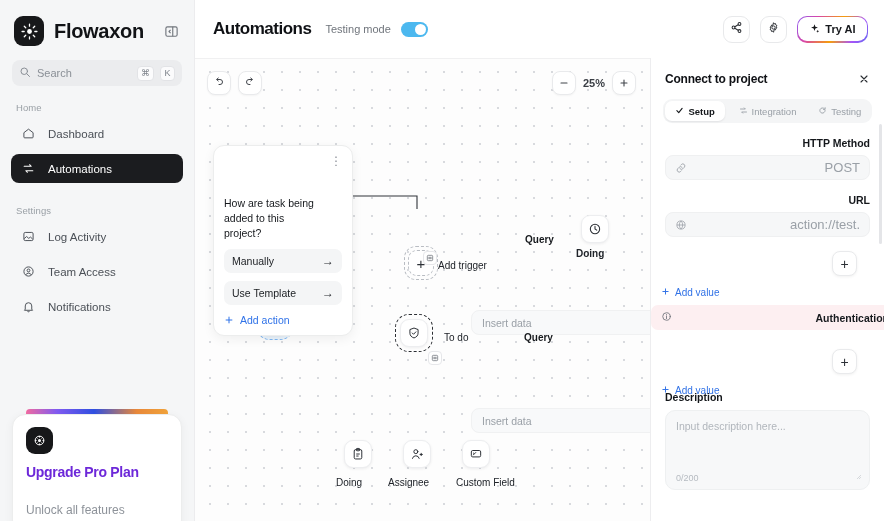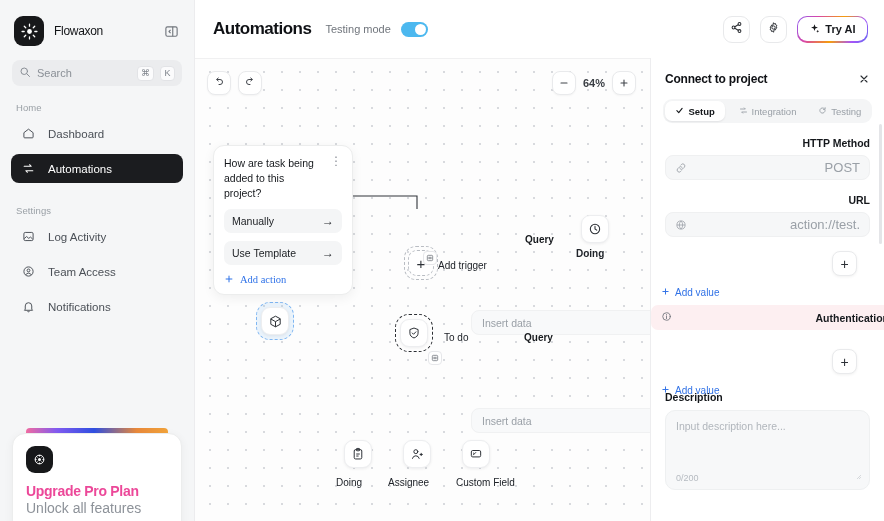--- a/index.html
+++ b/index.html
@@ -17,21 +17,21 @@
   .sidebar {
     width:195px; height:521px; background:#f5f6f7;
     position:relative; flex:0 0 195px;
     border-right:1px solid #ececee;
   }
   .brand-row { display:flex; align-items:center; padding:14px 14px 0 14px; height:48px; }
   .brand-logo {
     width:30px; height:30px; border-radius:9px; background:#17181a;
     display:flex; align-items:center; justify-content:center; flex:0 0 30px;
   }
-  .brand-name { font-size:12px; font-weight:400; letter-spacing:-0.3px; margin-left:10px; flex:1; color:#111316; }
+  .brand-name { font-size:20px; font-weight:700; letter-spacing:-0.3px; margin-left:10px; flex:1; color:#111316; }
   .collapse-btn {
     width:18px; height:18px; display:flex; align-items:center; justify-content:center;
     color:#70757c; cursor:pointer;
   }
   .search-box {
     margin:12px 12px 0 12px; height:26px; background:#ebecee; border-radius:8px;
     display:flex; align-items:center; padding:0 7px; gap:6px; cursor:text;
   }
   .search-box .ph { flex:1; color:#8a8f96; font-size:11px; }
   .kbd {
@@ -57,22 +57,22 @@
     filter:blur(0.6px);
   }
   .upgrade-card {
     background:#ffffff; border:1px solid #eceded; border-radius:13px;
     padding:12px 13px 14px 13px; box-shadow:0 2px 10px rgba(20,22,26,.05);
   }
   .upgrade-badge {
     width:27px; height:27px; border-radius:9px; background:#17181a;
     display:flex; align-items:center; justify-content:center;
   }
-  .upgrade-title { font-size:14px; font-weight:700; margin-top:10px; letter-spacing:-0.3px; color:#ec4899; }
-  .upgrade-sub { font-size:14px; color:#8d9299; margin-top:0; line-height:1.35; }
+  .upgrade-title { font-size:14px; font-weight:700; margin-top:10px; letter-spacing:-0.3px; color:#6d28d9; }
+  .upgrade-sub { font-size:12px; color:#8d9299; margin-top:22px; line-height:1.35; }
 
   
   .main { flex:1; display:flex; flex-direction:column; position:relative; min-width:0; background:#fff; }
   .topbar {
     height:58px; display:flex; align-items:center; padding:0 16px 0 18px; gap:10px; flex:0 0 58px;
     background:#fff;
   }
   .page-title { font-size:17px; font-weight:700; letter-spacing:-0.5px; color:#0f1115; }
   .testing-label { font-size:11px; color:#70757c; margin-left:4px; }
   .toggle {
@@ -116,30 +116,30 @@
   
   .edges { position:absolute; inset:0; pointer-events:none; }
 
   
   .q-card {
     position:absolute; left:18px; top:86px; width:140px;
     background:#fff; border:1px solid #eceded; border-radius:11px;
     padding:10px 10px 9px 10px; box-shadow:0 3px 12px rgba(18,20,24,.06); z-index:5;
   }
   .q-head { display:flex; align-items:flex-start; gap:6px; }
-  .q-text { font-size:10.5px; line-height:1.42; color:#15181c; flex:1; }
+  .q-text { font-size:10.5px; line-height:1.42; color:#15181c; flex:1;margin-top:40px; }
   .q-dots { color:#8b9098; font-size:12px; line-height:9px; cursor:pointer; letter-spacing:0; padding-top:1px; }
   .q-opt {
     margin-top:8px; height:24px; background:#f4f5f6; border-radius:7px;
     display:flex; align-items:center; padding:0 8px; font-size:10.5px; color:#1b1e22; cursor:pointer;
   }
   .q-opt .arw { margin-left:auto; font-size:12px; color:#23262b; }
   .q-add {
     margin-top:9px; display:flex; align-items:center; gap:6px;
-    font-size:10.5px; color:#2f72e8; cursor:pointer;font-family:Liberation Serif, serif;
+    font-size:10.5px; color:#2f72e8; cursor:pointer;
   }
 
   
   .node { position:absolute; z-index:4; }
   .node-box {
     width:28px; height:28px; border-radius:9px; background:#fff; border:1px solid #edeef0;
     display:flex; align-items:center; justify-content:center; color:#2c3036;
     box-shadow:0 1px 3px rgba(16,18,22,.07); cursor:pointer;
   }
   .node-sel-blue {
@@ -391,21 +391,21 @@
             </span>
           </div>
         </div>
 
         <div class="zoom-tools">
           <div class="rnd-btn">
             <svg width="12" height="12" viewBox="0 0 24 24" stroke="currentColor" stroke-width="2.2" stroke-linecap="round">
                 <path d="M6 12h12"></path>
               </svg>
           </div>
-          <div class="zoom-pct">64%</div>
+          <div class="zoom-pct">25%</div>
           <div class="rnd-btn">
             <svg width="12" height="12" viewBox="0 0 24 24" stroke="currentColor" stroke-width="2.2" stroke-linecap="round">
                 <path d="M12 6v12M6 12h12"></path>
               </svg>
           </div>
         </div>
 
         <svg class="edges">
           <g stroke="#30343a" stroke-width="1.1" fill="none">
 

